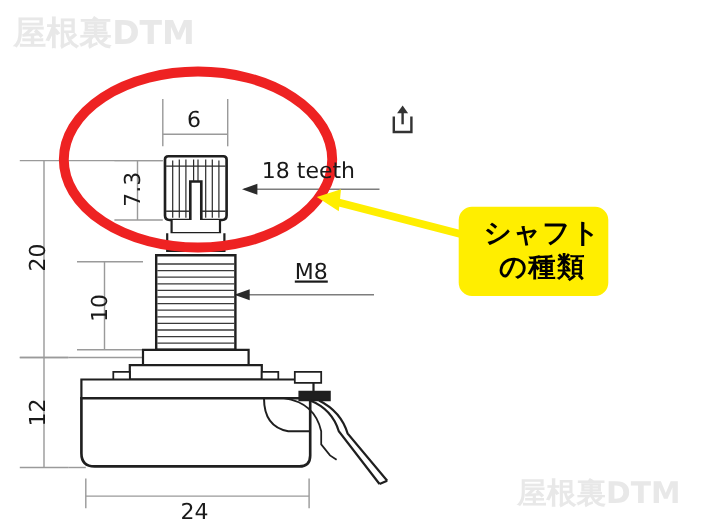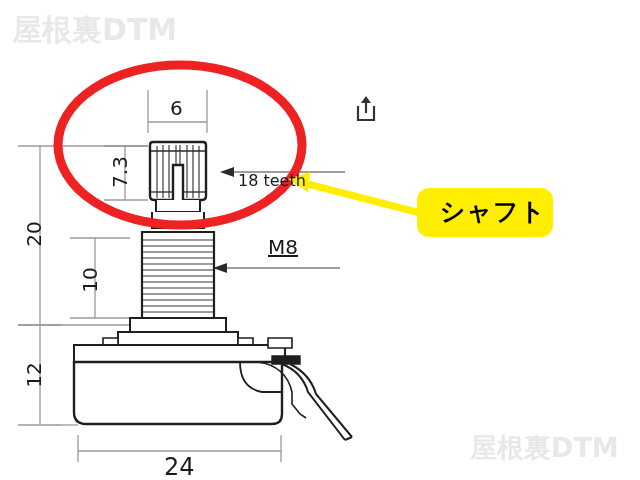--- a/index.html
+++ b/index.html
@@ -212,23 +212,24 @@
   <div class="dim-text" style="left:170px; top:96px; font-size:20px;">6</div>
 
   <div class="dim-text rot90" style="left:100px; top:160px; width:40px; text-align:center; font-size:20px;">7.3</div>
 
   <div class="dim-text rot90" style="left:14px; top:222px; width:40px; text-align:center; font-size:20px;">20</div>
 
   <div class="dim-text rot90" style="left:70px; top:268px; width:40px; text-align:center; font-size:20px;">10</div>
 
   <div class="dim-text rot90" style="left:14px; top:363px; width:40px; text-align:center; font-size:20px;">12</div>
 
-  <div class="dim-text" style="left:164px; top:453px; font-size:24px;">24</div>
-
-  <div class="dim-text" style="left:238px; top:143px; font-size:16px;margin-top:28px;">18 teeth</div>
+  <div class="dim-text" style="left:164px; top:453px; font-size:20px;">24</div>
+
+  <div class="dim-text" style="left:238px; top:143px; font-size:20px;">18 teeth</div>
 
   <div class="dim-text" style="left:268px; top:235px; font-size:20px;text-decoration:underline;">M8</div>
 
   <div class="callout-box">
     <span class="callout-line">シャフト</span>
+    <span class="callout-line">の種類</span>
   </div>
 
 </div>
 
 </body></html>

